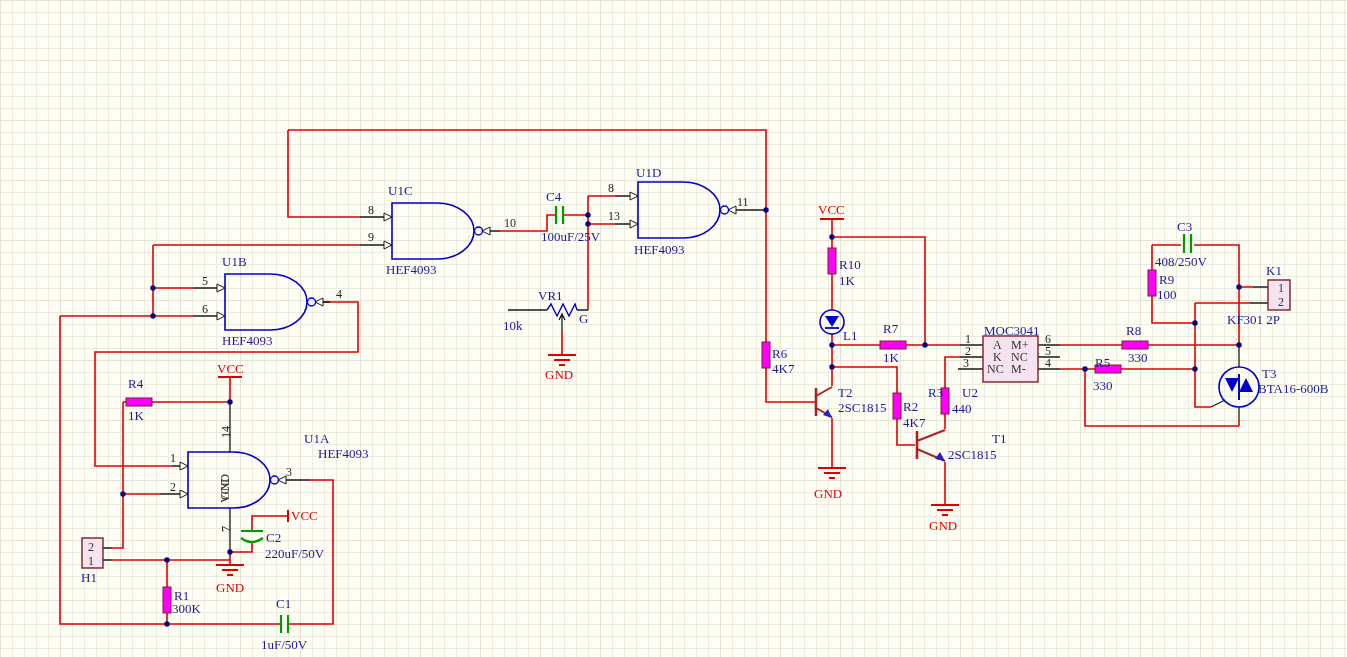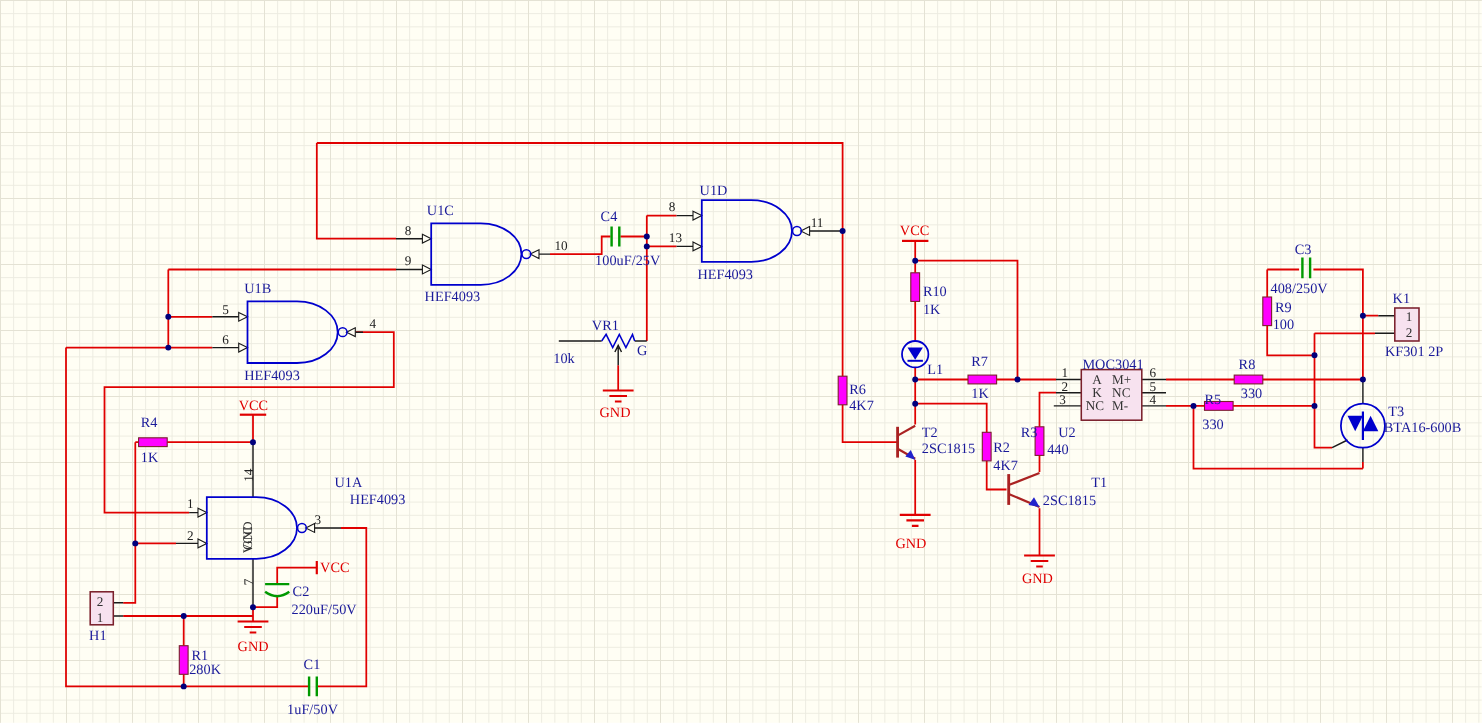--- a/index.html
+++ b/index.html
@@ -199,21 +199,21 @@
 <span class="pin" style="left:170px;top:481px">2</span>
 <span class="pin" style="left:286px;top:466px">3</span>
 <span class="pin rot" style="left:220px;top:438px">14</span>
 <span class="pin rot" style="left:220px;top:532px">7</span>
 <span class="inner rot" style="left:219px;top:503px">VCC</span>
 <span class="inner rot" style="left:219px;top:500px">GND</span>
 
 <span class="lbl" style="left:128px;top:377px">R4</span>
 <span class="lbl" style="left:128px;top:409px">1K</span>
 <span class="lbl" style="left:174px;top:589px">R1</span>
-<span class="lbl" style="left:172px;top:602px">280K</span>
+<span class="lbl" style="left:172px;top:602px">300K</span>
 <span class="lbl" style="left:276px;top:597px">C1</span>
 <span class="lbl" style="left:261px;top:638px">1uF/50V</span>
 <span class="lbl" style="left:266px;top:531px">C2</span>
 <span class="lbl" style="left:265px;top:547px">220uF/50V</span>
 <span class="lbl" style="left:81px;top:571px">H1</span>
 <span class="inner" style="left:88px;top:541px">2</span>
 <span class="inner" style="left:88px;top:555px">1</span>
 
 <span class="lbl" style="left:546px;top:190px">C4</span>
 <span class="lbl" style="left:541px;top:230px">100uF/25V</span>
@@ -262,19 +262,19 @@
 
 <span class="lbl" style="left:1126px;top:324px">R8</span>
 <span class="lbl" style="left:1128px;top:351px">330</span>
 <span class="lbl" style="left:1095px;top:356px">R5</span>
 <span class="lbl" style="left:1093px;top:379px">330</span>
 <span class="lbl" style="left:1159px;top:273px">R9</span>
 <span class="lbl" style="left:1157px;top:288px">100</span>
 <span class="lbl" style="left:1177px;top:220px">C3</span>
 <span class="lbl" style="left:1155px;top:255px">408/250V</span>
 <span class="lbl" style="left:1266px;top:264px">K1</span>
-<span class="lbl" style="left:1259px;top:313px">KF301 2P</span>
+<span class="lbl" style="left:1227px;top:313px">KF301 2P</span>
 <span class="inner" style="left:1278px;top:282px">1</span>
 <span class="inner" style="left:1278px;top:296px">2</span>
 <span class="lbl" style="left:1262px;top:367px">T3</span>
 <span class="lbl" style="left:1258px;top:382px">BTA16-600B</span>
 
 </div>
 
 </body></html>

